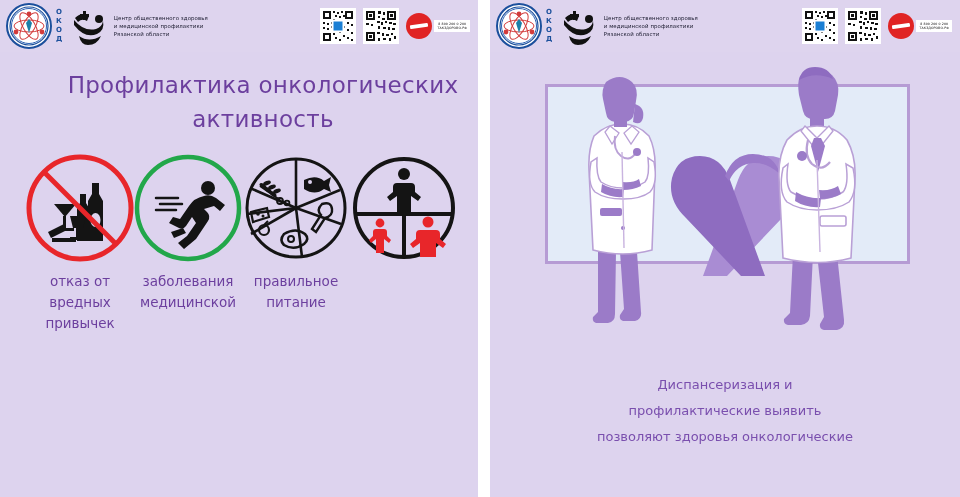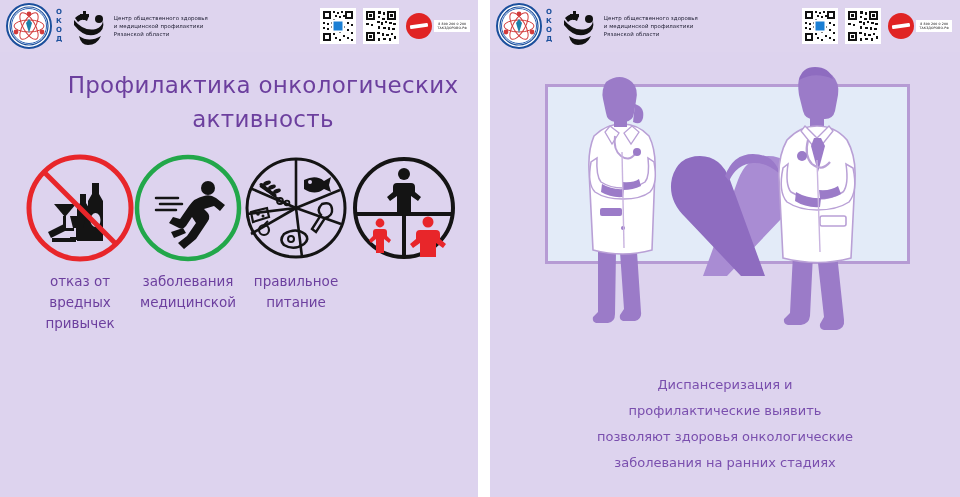--- a/index.html
+++ b/index.html
@@ -584,17 +584,16 @@
           <rect x="330" y="160" width="26" height="10" rx="2" fill="none" stroke="#b9a0d6" stroke-width="1.6"></rect>
           <path d="M327 104 l3 92" fill="none" stroke="#c9b4e0" stroke-width="1.4"></path>
         </g>
       </svg>
     </div>
 
     <div class="rp-text">
       <div>Диспансеризация и</div>
       <div>профилактические выявить</div>
       <div>позволяют здоровья онкологические</div>
-      <div>заболевания на ранних стадиях</div>
     </div>
   </div>
 
 </div>
 
 </body></html>

